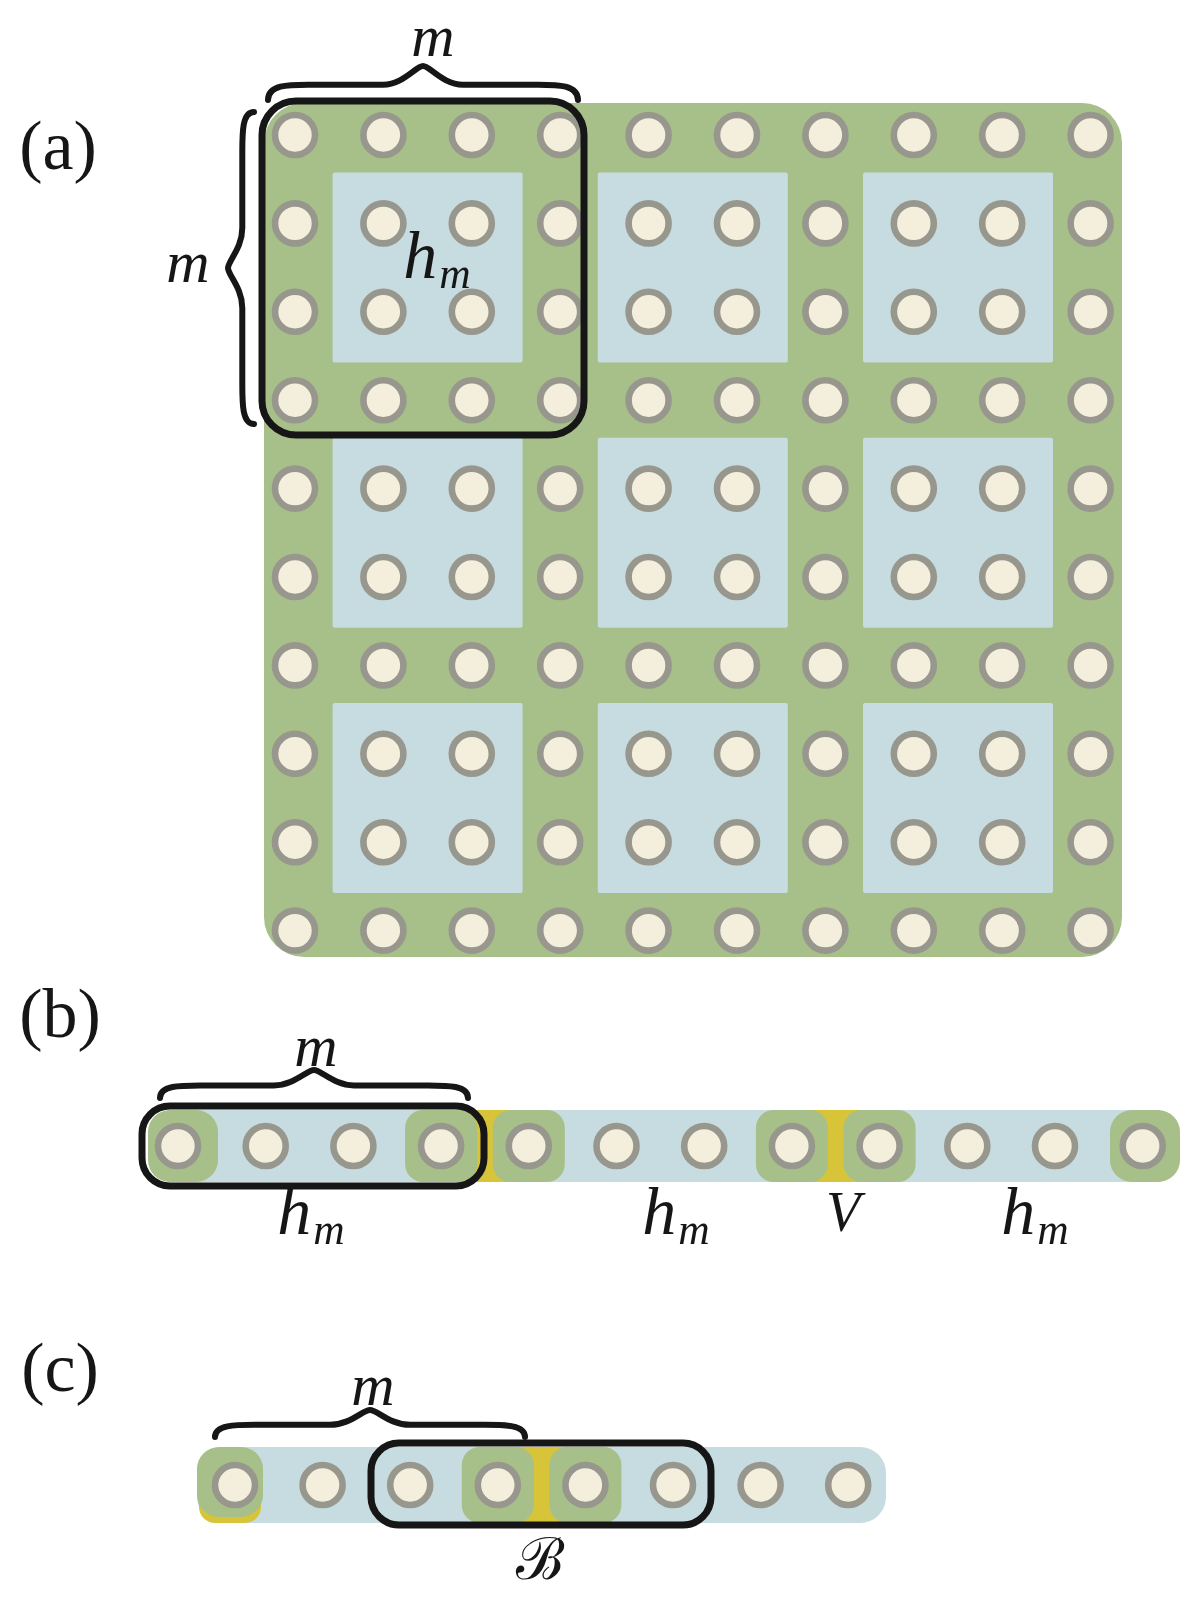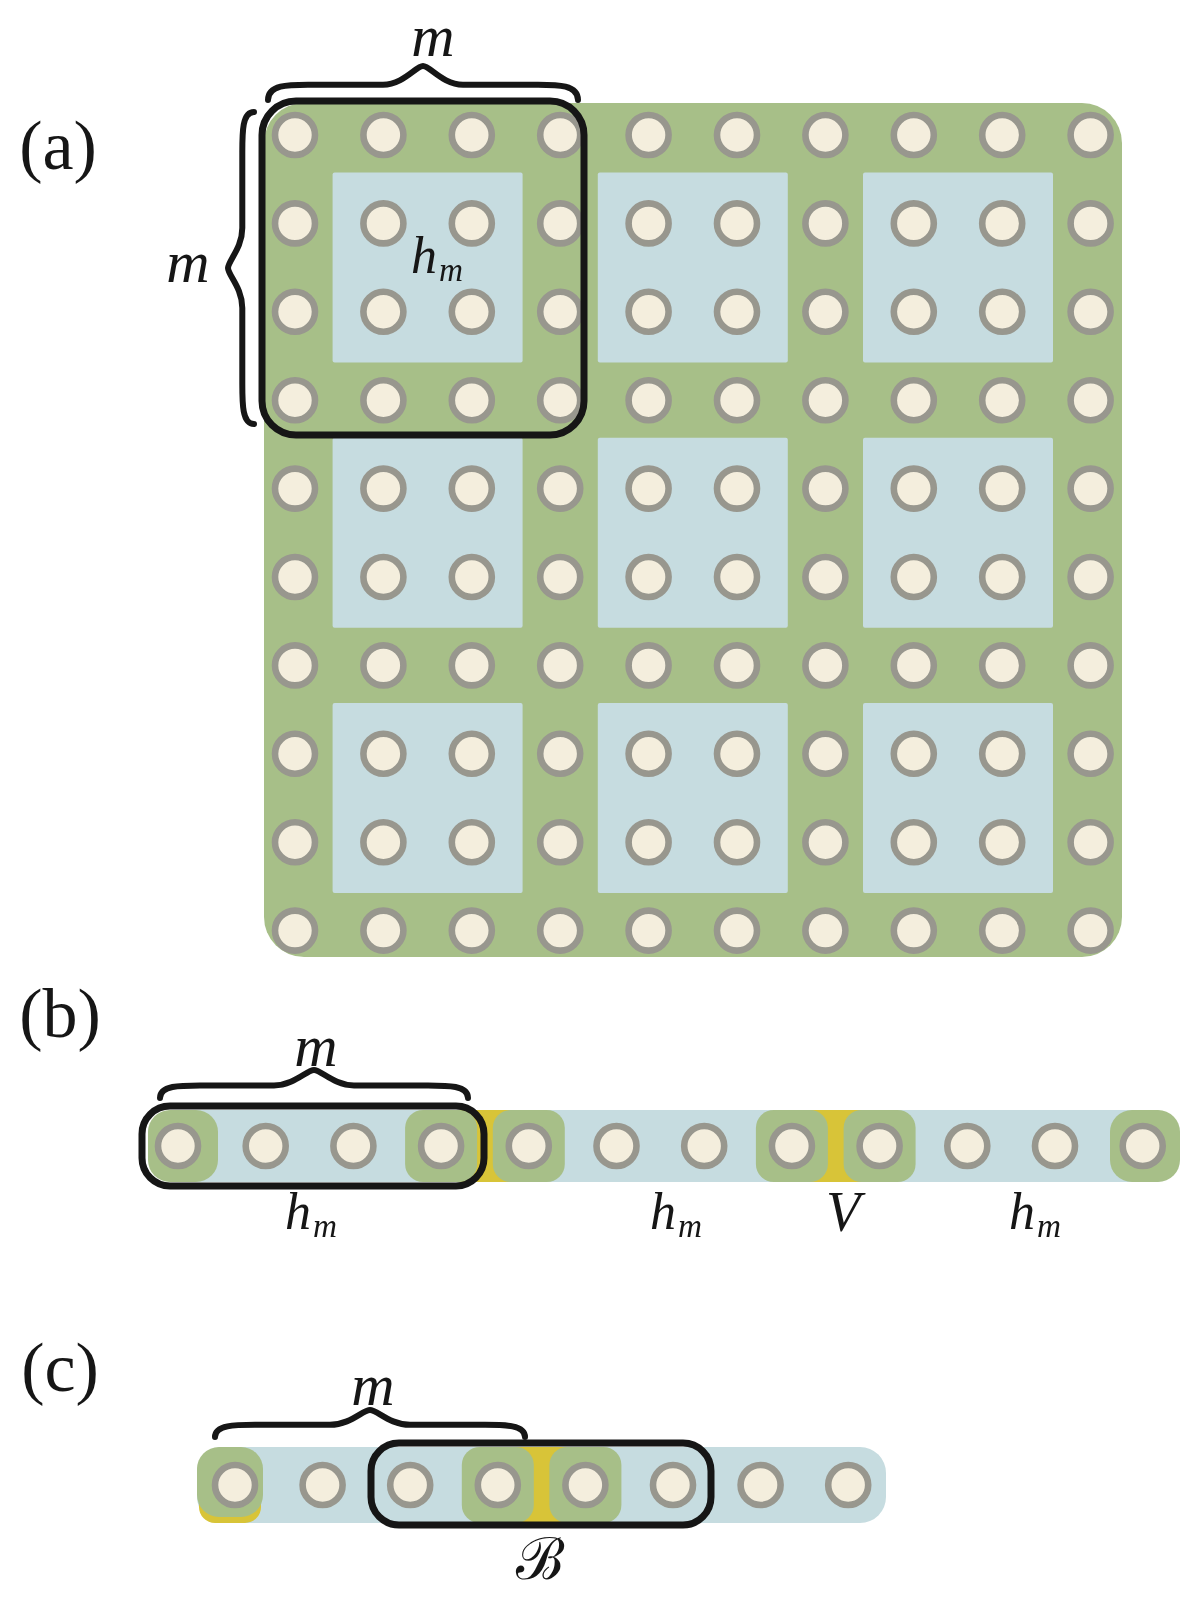--- a/index.html
+++ b/index.html
@@ -2,21 +2,21 @@
 <html><head>
 <meta charset="utf-8">
 <style>
   html,body{margin:0;padding:0;background:#ffffff;}
   .page{position:relative;width:1200px;height:1600px;background:#ffffff;overflow:hidden;
         font-family:"Liberation Serif","DejaVu Serif",serif;}
   #fig{position:absolute;left:0;top:0;}
   .t{position:absolute;transform:translate(-50%,-50%);color:#161616;white-space:nowrap;line-height:1;}
   .tag{font-size:70px;}
   .m-lbl{font-size:60px;font-style:italic;}
-  .hm{font-size:52px;font-style:italic;}
+  .hm{font-size:68px;font-style:italic;}
   .hm .sub{font-size:0.64em;vertical-align:-0.24em;margin-left:2px;font-style:italic;}
   .v-lbl{font-size:56px;font-style:italic;}
   .b-lbl{font-size:58px;}
   
   #lbl-a{left:58px;top:146px;}
   #a-m-top{left:433px;top:36px;}
   #a-m-left{left:188px;top:262px;}
   #a-hm{left:437px;top:258px;}
   #lbl-b{left:60px;top:1014px;}
   #b-m{left:316px;top:1046px;}

